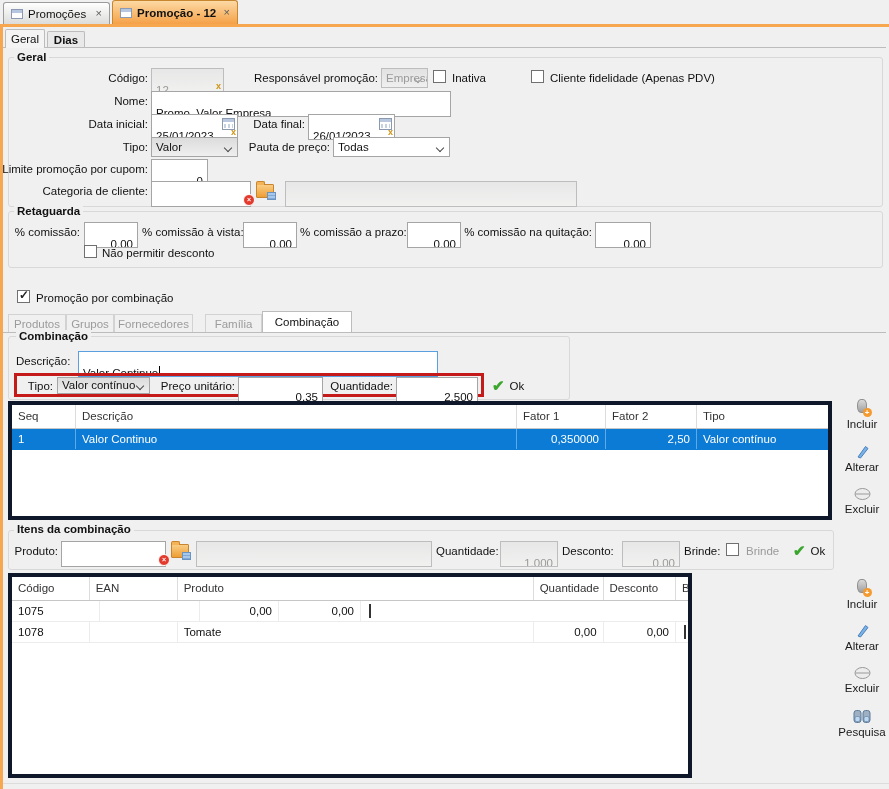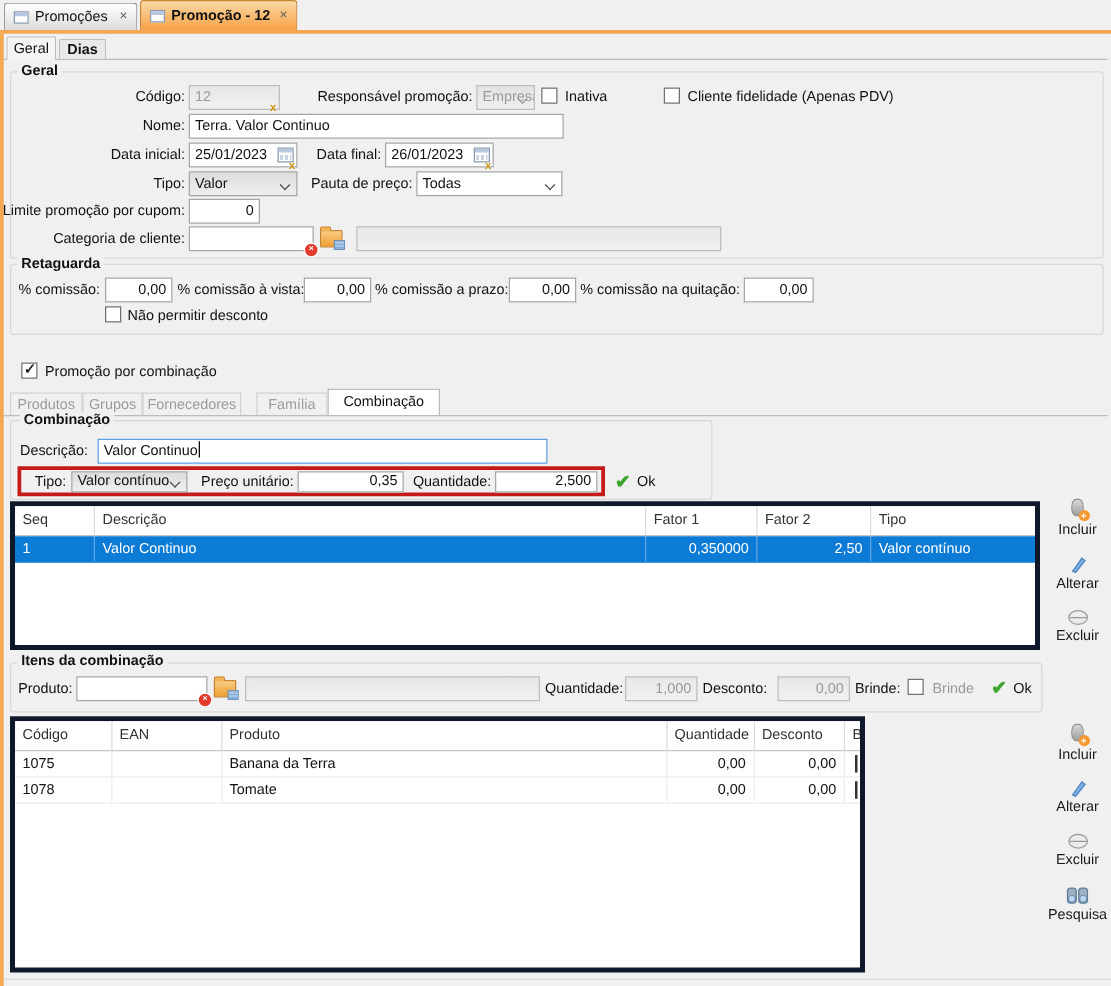--- a/index.html
+++ b/index.html
@@ -3,21 +3,21 @@
 <meta charset="utf-8">
 <style>
   html,body{margin:0;padding:0;background:#d4d0c8;}
   .screen{position:relative;width:889px;height:789px;background:#f0f0f0;
     font-family:"Liberation Sans",sans-serif;font-size:11.5px;color:#111;overflow:hidden;}
   .abs{position:absolute;}
   .lbl{position:absolute;height:15px;line-height:15px;white-space:nowrap;}
   .lbl.r{text-align:right;}
   .dim{color:#9a9a9a;}
   .inp{position:absolute;box-sizing:border-box;height:20px;line-height:18px;border:1px solid #a5a5a5;
-    background:#fff;padding:0 4px;white-space:nowrap;overflow:hidden;}
+    background:#fff;padding:12px 4px;white-space:nowrap;overflow:hidden;}
   .inp.num{text-align:right;}
   .inp.dis{background:linear-gradient(#e7e7e7,#f1f1f0);color:#9a9a9a;border-color:#bdbdbd;}
   .inp.focus{border:1px solid #5a9fe0;}
   .inp.h17{height:17px;line-height:15px;}
   .sel{position:absolute;box-sizing:border-box;height:20px;line-height:18px;border:1px solid #a5a5a5;
     background:#fff;padding:0 16px 0 4px;white-space:nowrap;overflow:hidden;}
   .sel.h17{height:17px;line-height:15px;}
   .sel.ro{background:linear-gradient(#dcdcdc,#efefef);}
   .sel.dis{background:linear-gradient(#e2e2e2,#efefef);color:#9a9a9a;border-color:#bdbdbd;}
   .chev{position:absolute;right:6px;top:7px;width:5px;height:5px;border-right:1px solid #4a4a4a;
@@ -128,21 +128,21 @@
     <i class="chev"></i>
   </div>
 
   <span class="cb" style="left:433px;top:70px"></span>
   <div class="lbl" style="left:452px;top:71px">Inativa</div>
   <span class="cb" style="left:531px;top:70px"></span>
   <div class="lbl" style="left:550px;top:71px">Cliente fidelidade (Apenas PDV)</div>
 
   <div class="lbl r" style="left:8px;top:94px;width:140px">Nome:</div>
   <div class="inp" style="left:151px;top:91px;width:300px">
-    <span>Terra. Valor Continuo</span>
+    <span>Promo. Valor Empresa</span>
   </div>
 
   <div class="lbl r" style="left:8px;top:117px;width:140px">Data inicial:</div>
   <div class="inp" style="left:151px;top:114px;width:87px">
     <span>25/01/2023</span>
     <span class="ic-cal" style="right:2px;top:3px"></span>
   </div>
   <span class="markx" style="left:231px;top:128px">x</span>
   <div class="lbl r" style="left:230px;top:117px;width:75px">Data final:</div>
   <div class="inp" style="left:308px;top:114px;width:87px">
@@ -317,21 +317,20 @@
       <div class="hcell" style="width:88px">Código</div>
       <div class="hcell" style="width:100px">EAN</div>
       <div class="hcell" style="width:411px">Produto</div>
       <div class="hcell" style="width:79px">Quantidade</div>
       <div class="hcell" style="width:82px">Desconto</div>
       <div class="hcell last">Brinde</div>
     </div>
     <div class="grow">
       <div class="gcell" style="width:88px">1075</div>
       <div class="gcell" style="width:100px"></div>
-      <div class="gcell" style="width:411px">Banana da Terra</div>
       <div class="gcell num" style="width:79px">0,00</div>
       <div class="gcell num" style="width:82px">0,00</div>
       <div class="gcell last"><span class="gcb"></span></div>
     </div>
     <div class="grow">
       <div class="gcell" style="width:88px">1078</div>
       <div class="gcell" style="width:100px"></div>
       <div class="gcell" style="width:411px">Tomate</div>
       <div class="gcell num" style="width:79px">0,00</div>
       <div class="gcell num" style="width:82px">0,00</div>

